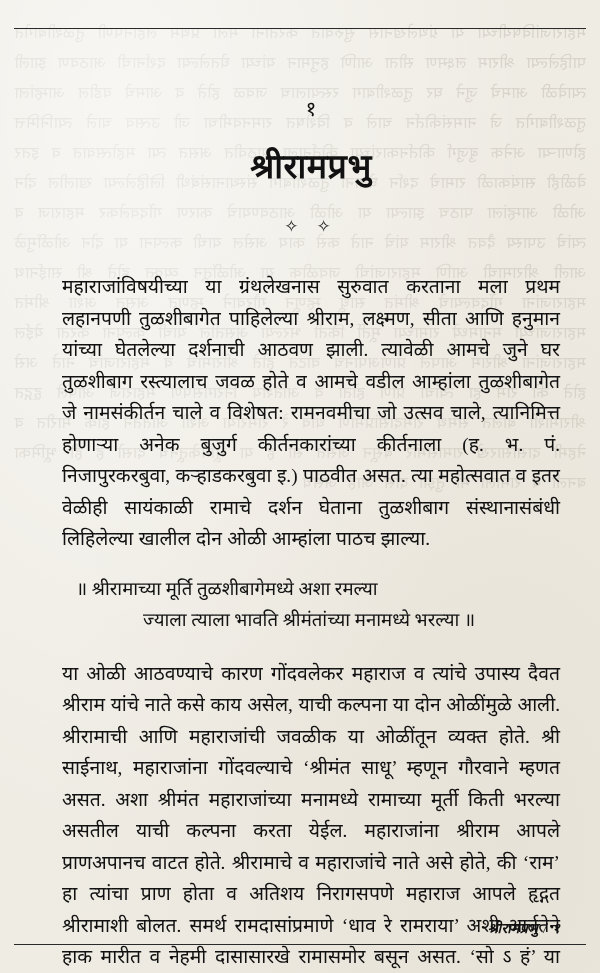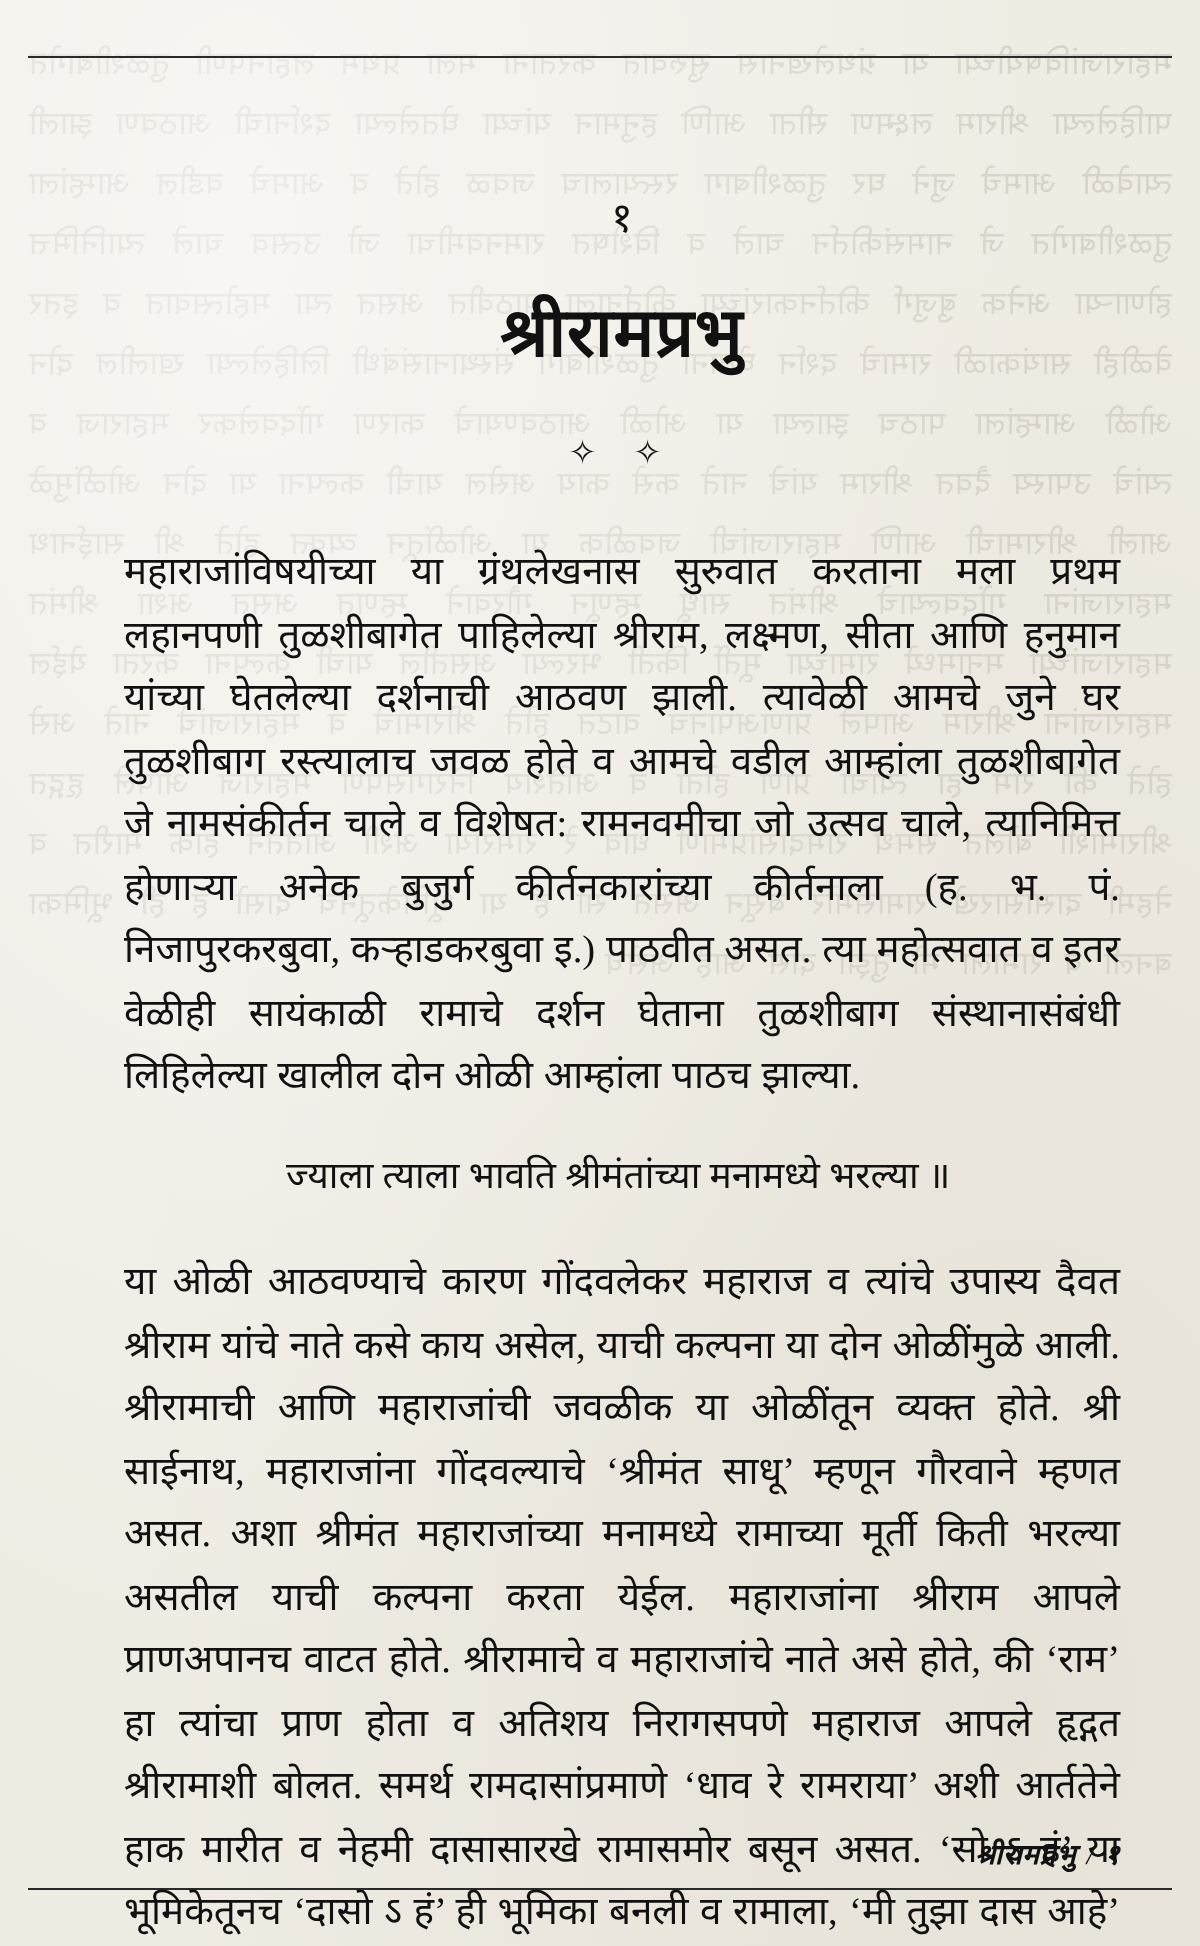--- a/index.html
+++ b/index.html
@@ -131,20 +131,21 @@
 
     <div class="chapter-number">१</div>
 
     <h1 class="chapter-title">श्रीरामप्रभु</h1>
 
     <div class="ornament">✧ ✧</div>
 
     <p class="body">महाराजांविषयीच्या या ग्रंथलेखनास सुरुवात करताना मला प्रथम लहानपणी तुळशीबागेत पाहिलेल्या श्रीराम, लक्ष्मण, सीता आणि हनुमान यांच्या घेतलेल्या दर्शनाची आठवण झाली. त्यावेळी आमचे जुने घर तुळशीबाग रस्त्यालाच जवळ होते व आमचे वडील आम्हांला तुळशीबागेत जे नामसंकीर्तन चाले व विशेषत: रामनवमीचा जो उत्सव चाले, त्यानिमित्त होणाऱ्या अनेक बुजुर्ग कीर्तनकारांच्या कीर्तनाला (ह. भ. पं. निजापुरकरबुवा, कऱ्हाडकरबुवा इ.) पाठवीत असत. त्या महोत्सवात व इतर वेळीही सायंकाळी रामाचे दर्शन घेताना तुळशीबाग संस्थानासंबंधी लिहिलेल्या खालील दोन ओळी आम्हांला पाठच झाल्या.</p>
 
     <div class="verse">
+      <div class="line1">॥ श्रीरामाच्या मूर्ति तुळशीबागेमध्ये अशा रमल्या</div>
       <div class="line2">ज्याला त्याला भावति श्रीमंतांच्या मनामध्ये भरल्या ॥</div>
     </div>
 
     <p class="body">या ओळी आठवण्याचे कारण गोंदवलेकर महाराज व त्यांचे उपास्य दैवत श्रीराम यांचे नाते कसे काय असेल, याची कल्पना या दोन ओळींमुळे आली. श्रीरामाची आणि महाराजांची जवळीक या ओळींतून व्यक्त होते. श्री साईनाथ, महाराजांना गोंदवल्याचे ‘श्रीमंत साधू’ म्हणून गौरवाने म्हणत असत. अशा श्रीमंत महाराजांच्या मनामध्ये रामाच्या मूर्ती किती भरल्या असतील याची कल्पना करता येईल. महाराजांना श्रीराम आपले प्राणअपानच वाटत होते. श्रीरामाचे व महाराजांचे नाते असे होते, की ‘राम’ हा त्यांचा प्राण होता व अतिशय निरागसपणे महाराज आपले हृद्गत श्रीरामाशी बोलत. समर्थ रामदासांप्रमाणे ‘धाव रे रामराया’ अशी आर्ततेने हाक मारीत व नेहमी दासासारखे रामासमोर बसून असत. ‘सो ऽ हं’ या भूमिकेतूनच ‘दासो ऽ हं’ ही भूमिका बनली व रामाला, ‘मी तुझा दास आहे’ असेच</p>
 
   </div>
 
   <div class="footer">
     <span>श्रीरामप्रभु</span><span class="sep">/</span><span>१</span>
   </div>

